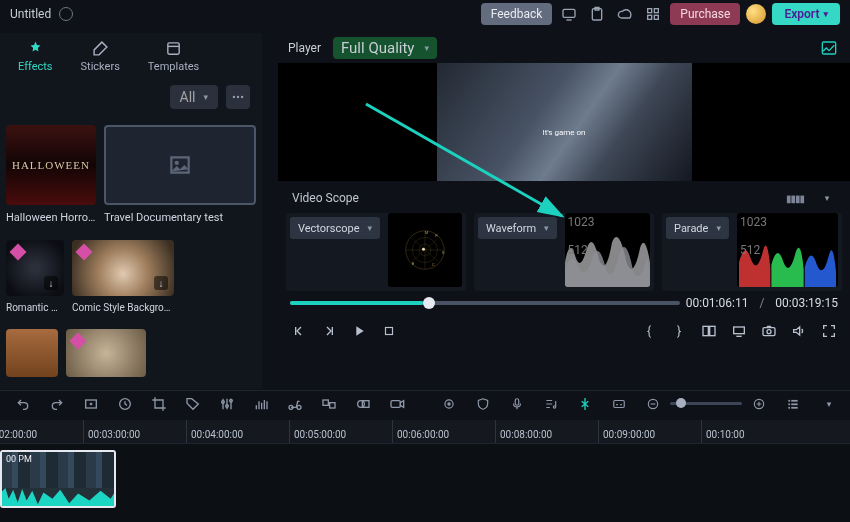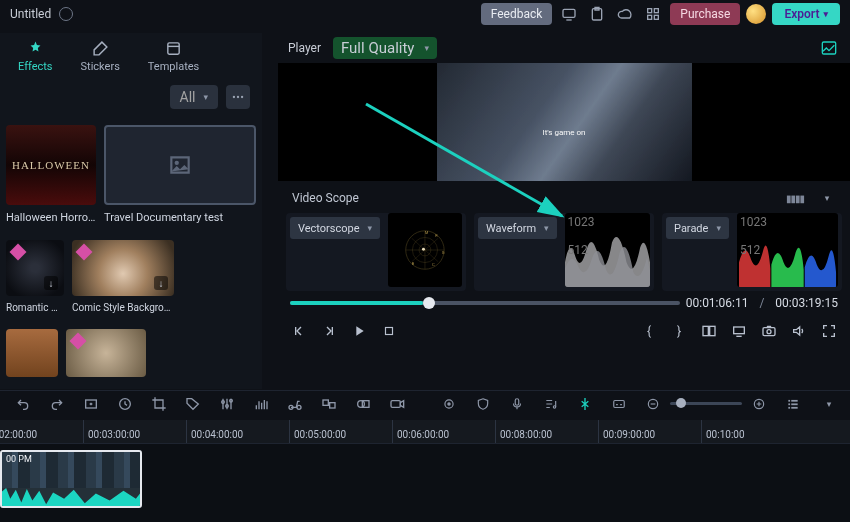--- a/index.html
+++ b/index.html
@@ -197,21 +197,21 @@
   }
   .tick-major .lbl { position:absolute; left:4px; bottom:3px; font-size:10px; color:#b9c1cf; }
 
   
   .tracks {
     position:absolute; left:0; right:0; top:444px; bottom:0;
     background:#0c0f14;
     overflow:hidden;
   }
   .clip {
-    position:absolute; top:6px; left:0; width:142px; height:58px;
+    position:absolute; top:6px; left:0; width:116px; height:58px;
     border:2px solid #e6e9ef; border-radius:3px; overflow:hidden;
     background:#243038;
   }
   .clip .vid {
     height:36px;
     background:repeating-linear-gradient(90deg,#2a3a48,#2a3a48 10px,#35495c 10px,#35495c 16px,#1e2a34 16px,#1e2a34 28px);
     position:relative;
   }
   .clip .wave {
     height:18px;

